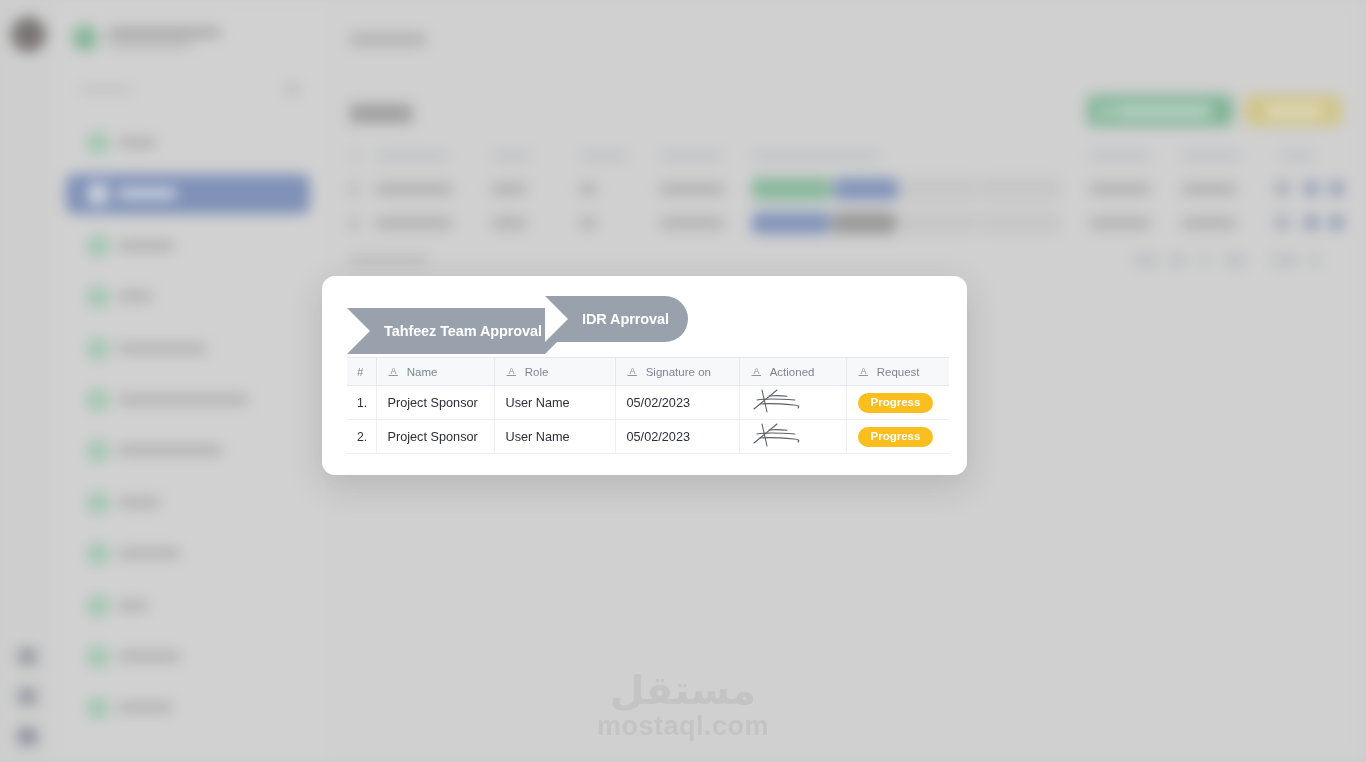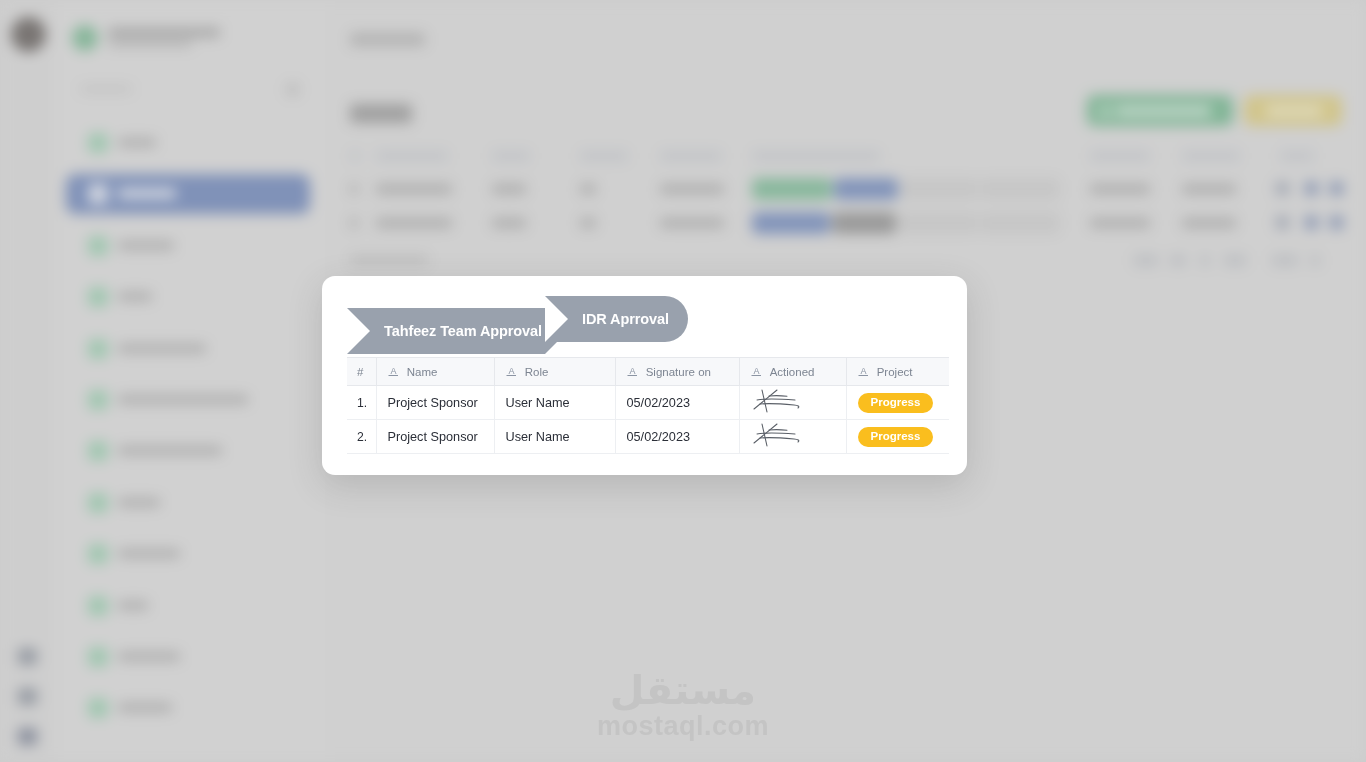--- a/index.html
+++ b/index.html
@@ -512,21 +512,21 @@
               </span>
               <span class="hdr-txt">Actioned</span>
             </th>
             <th>
               <span class="sort-ic">
                 <svg width="11" height="12" viewBox="0 0 11 12">
                   <text x="5.5" y="8.5" font-size="9" font-family="Liberation Sans, sans-serif" fill="#8b94a3" text-anchor="middle">A</text>
                   <line x1="0.5" y1="10.5" x2="10" y2="10.5" stroke="#8b94a3" stroke-width="1.2"></line>
                 </svg>
               </span>
-              <span class="hdr-txt">Project</span>
+              <span class="hdr-txt">Request</span>
             </th>
           </tr>
         </thead>
         <tbody>
           <tr>
             <td>1.</td>
             <td>Project Sponsor</td>
             <td>User Name</td>
             <td>05/02/2023</td>
             <td>

